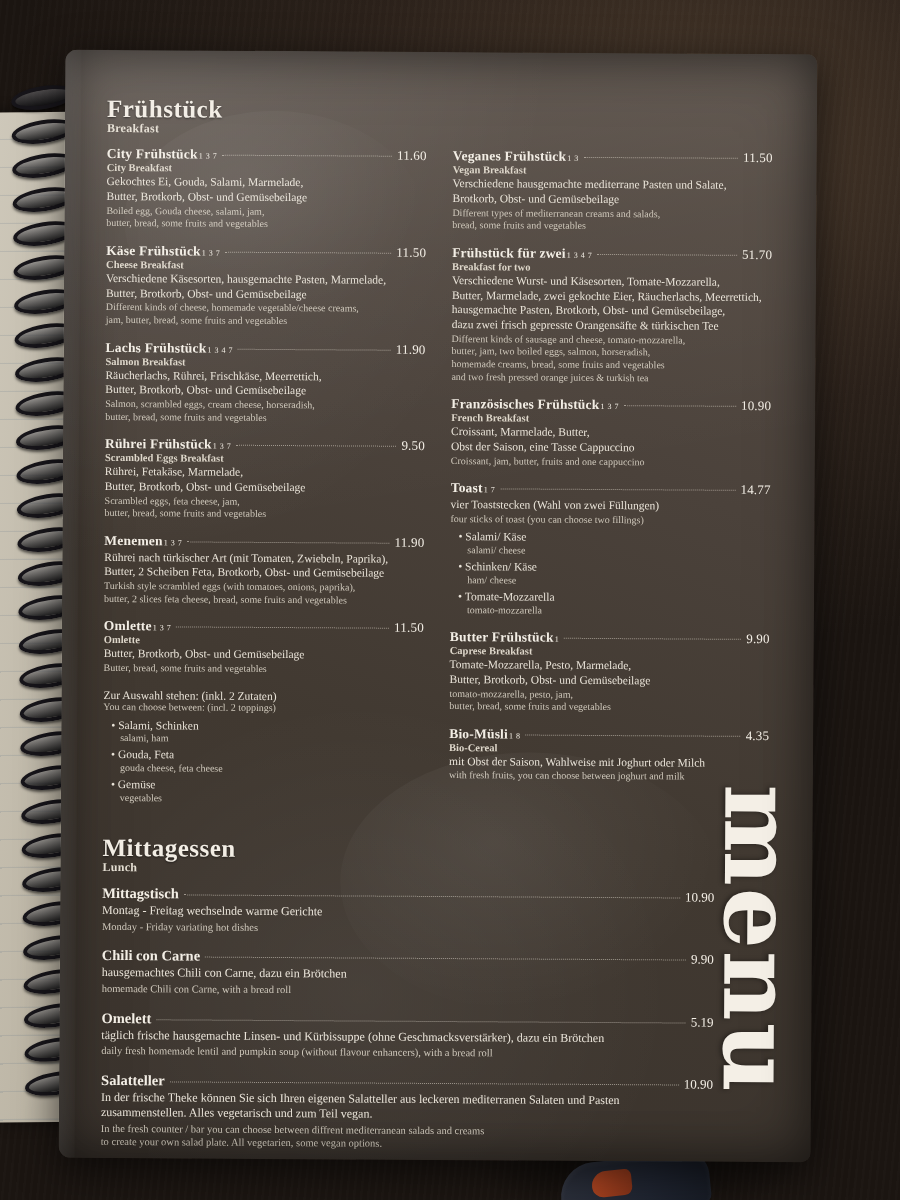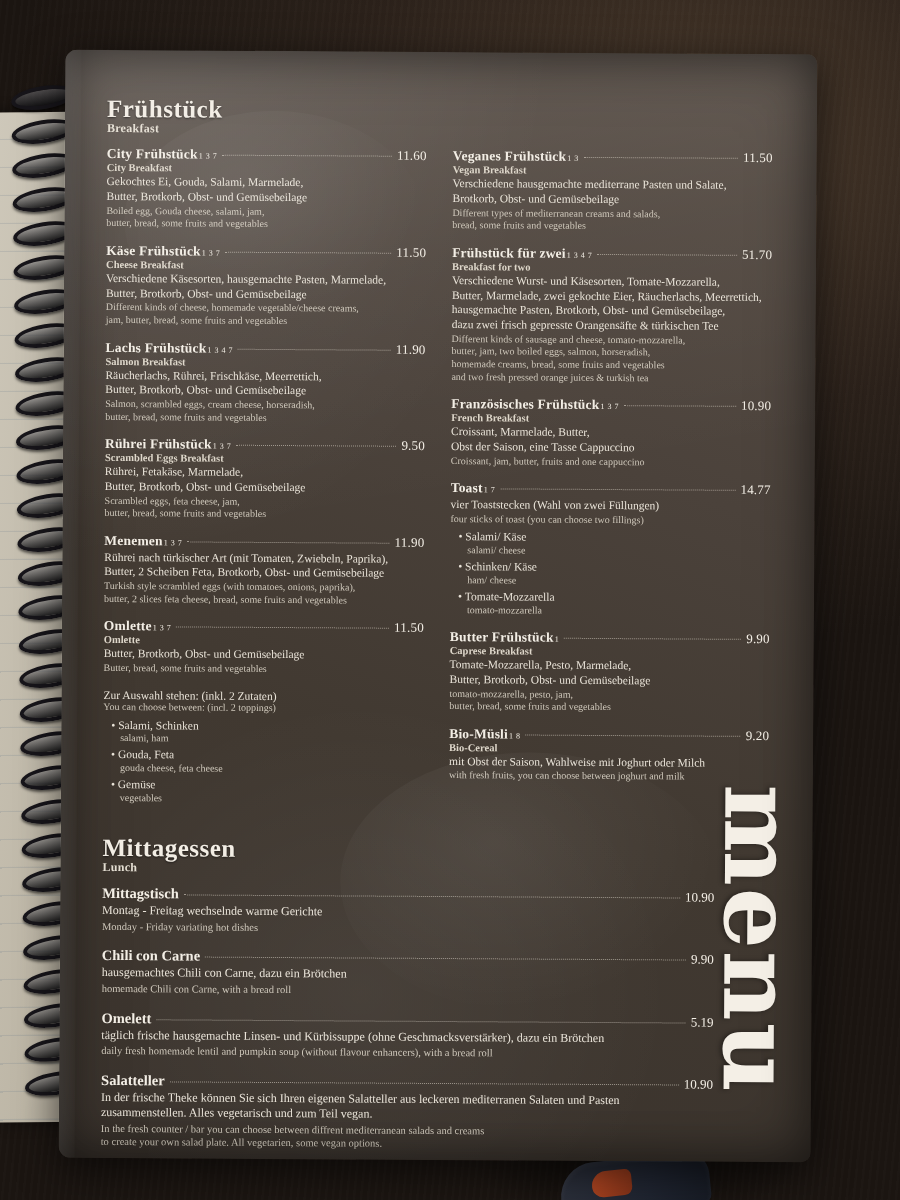--- a/index.html
+++ b/index.html
@@ -472,21 +472,21 @@
             </div>
             <div class="sub-en-title">Caprese Breakfast</div>
             <div class="desc-de">Tomate-Mozzarella, Pesto, Marmelade,<br>Butter, Brotkorb, Obst- und Gemüsebeilage</div>
             <div class="desc-en">tomato-mozzarella, pesto, jam,<br>butter, bread, some fruits and vegetables</div>
           </div>
           <div class="item">
             <div class="item-line">
               <span class="item-name">Bio-Müsli</span>
               <span class="sup">1 8</span>
               <span class="dots"></span>
-              <span class="price">9.20</span>
+              <span class="price">4.35</span>
             </div>
             <div class="sub-en-title">Bio-Cereal</div>
             <div class="desc-de">mit Obst der Saison, Wahlweise mit Joghurt oder Milch</div>
             <div class="desc-en">with fresh fruits, you can choose between joghurt and milk</div>
           </div>
         </div>
     </div>
 
     <div class="lunch">
       <div class="section-head">

